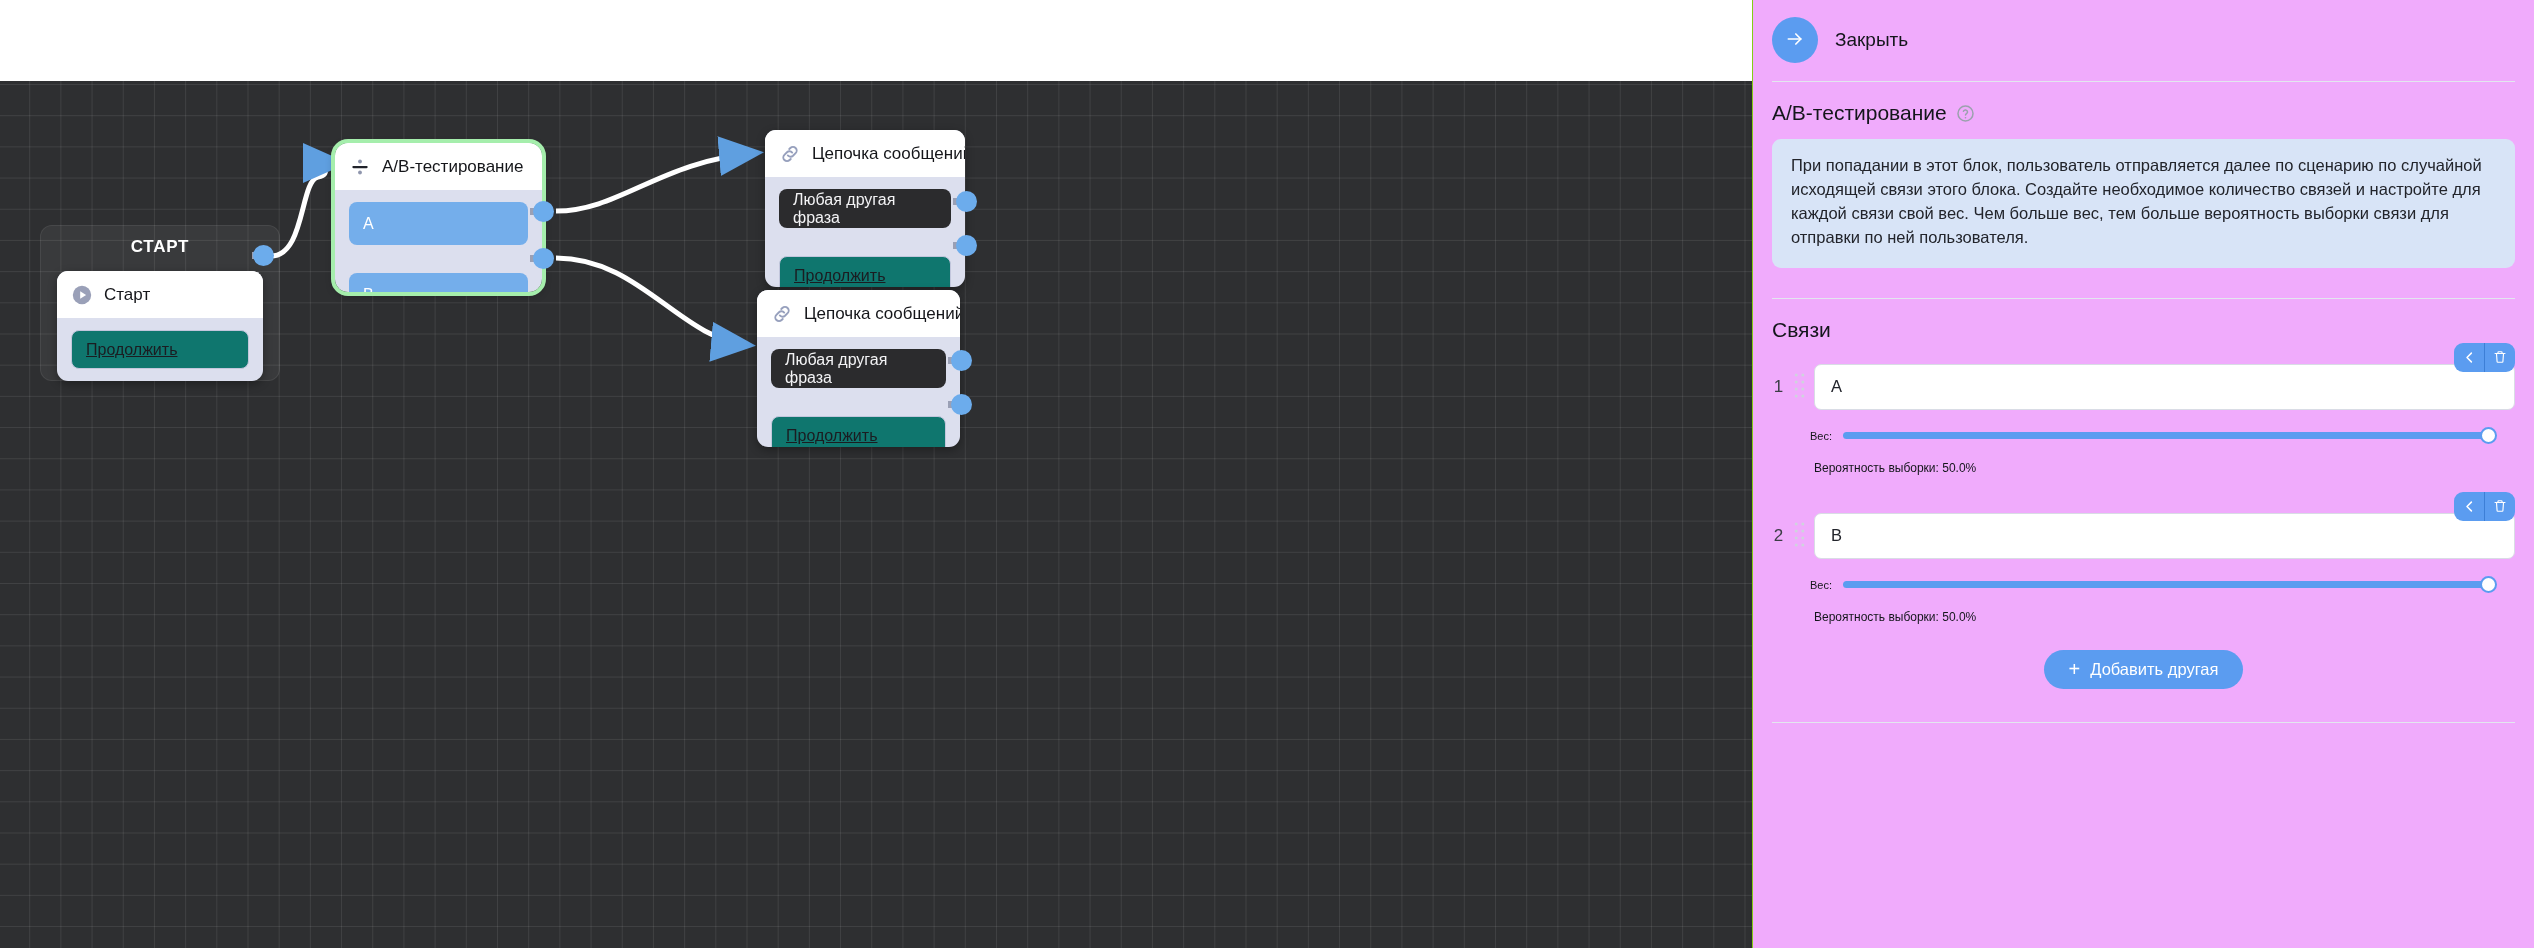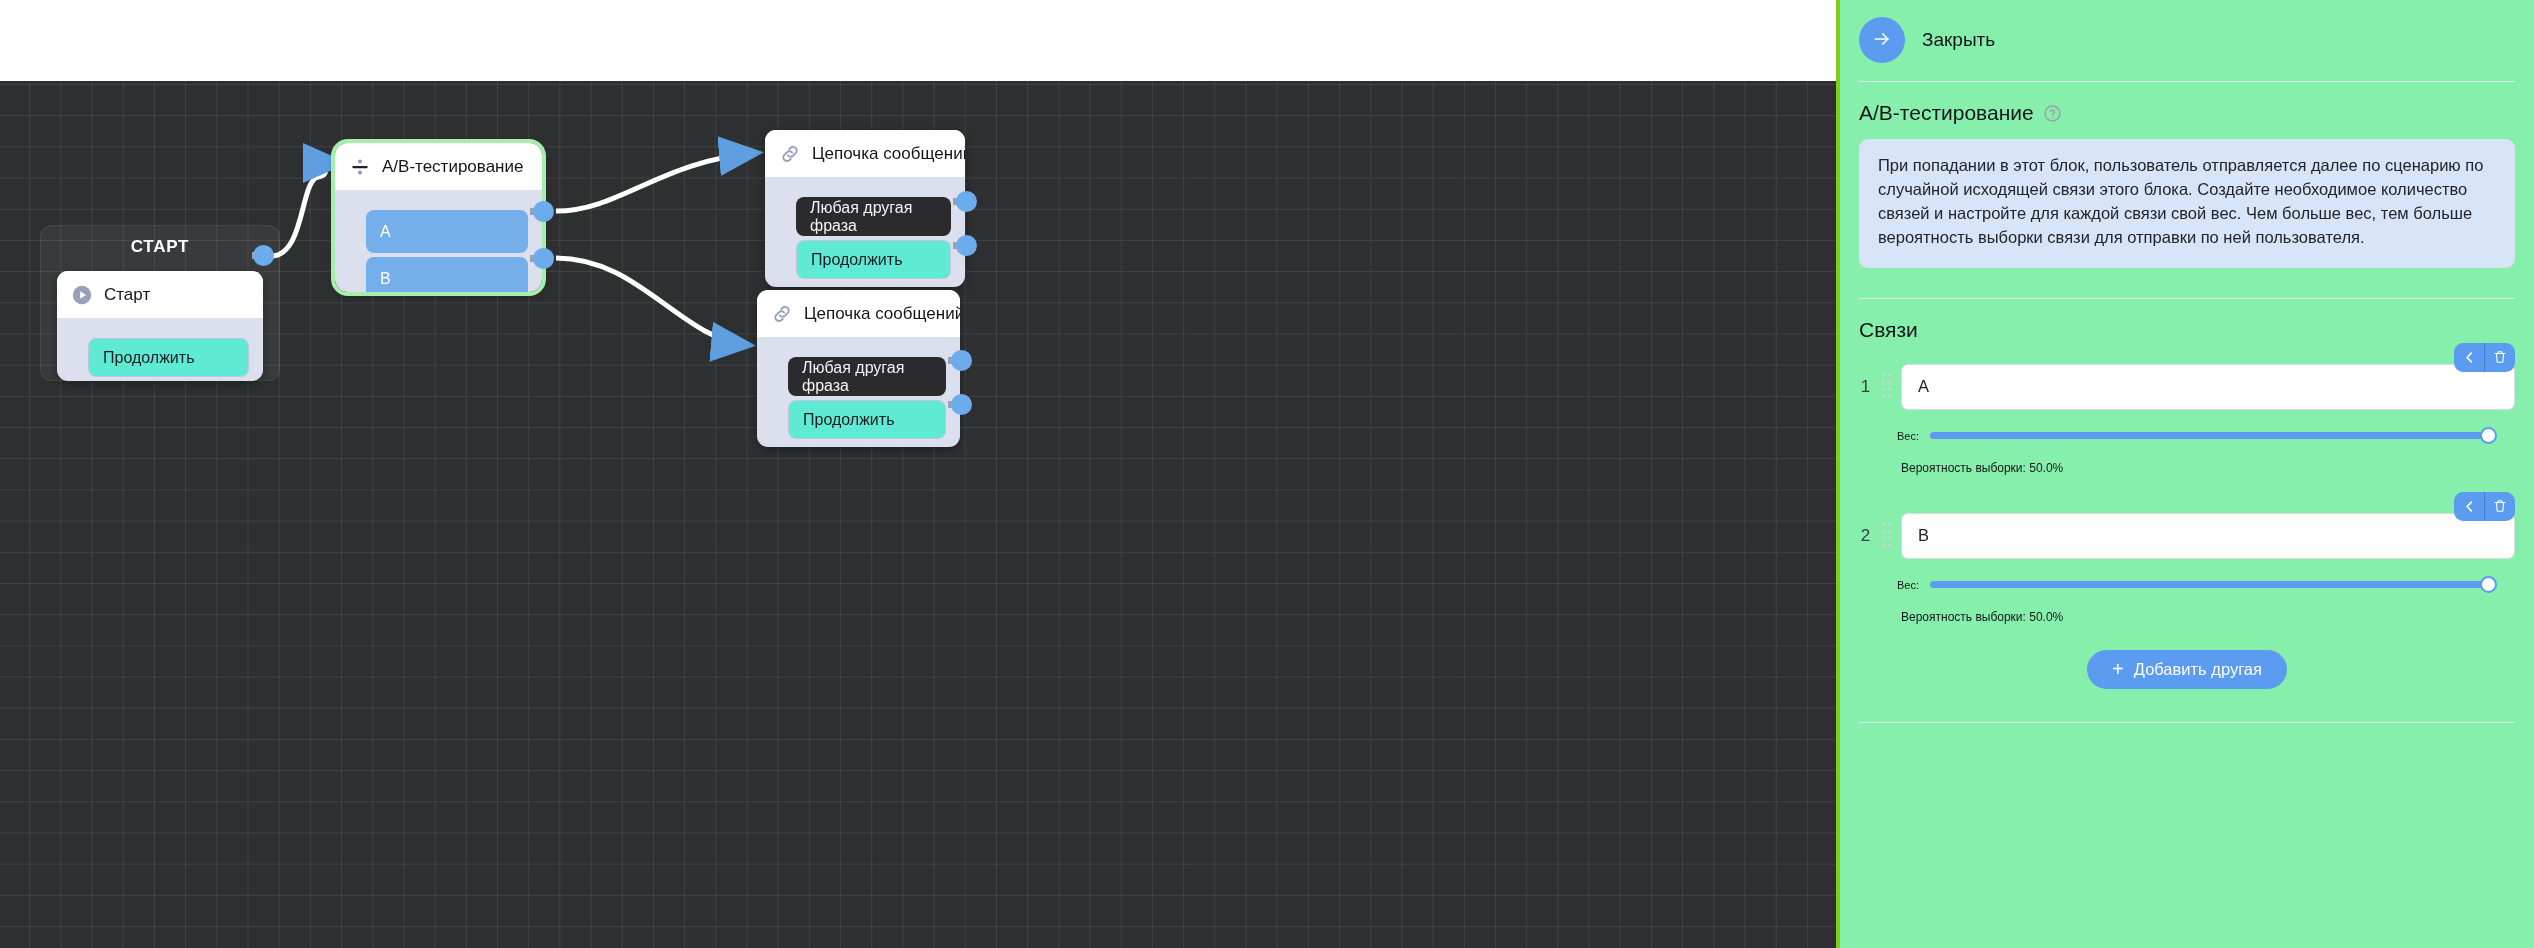--- a/index.html
+++ b/index.html
@@ -63,55 +63,55 @@
     background: #ffffff;
     height: 47px;
     display: flex; align-items: center;
     padding: 0 14px;
     gap: 11px;
   }
   .node-head-title {
     font-size: 17px; color: #15161a; font-weight: 400;
     white-space: nowrap;
   }
-  .node-body { padding: 20px 14px 14px 14px; display: flex; flex-direction: column; gap: 4px; margin-left: 17px; }
+  .node-body { padding: 12px 14px 14px 14px; display: flex; flex-direction: column; gap: 28px; }
 
   .chip {
     height: 39px;
     border-radius: 8px;
     display: flex; align-items: center;
     padding: 0 14px;
     font-size: 16px;
     position: relative;
   }
   .chip-dark { background: #2b2b2d; color: #f3f3f5; }
-  .chip-light { background: #5eead4; color: #1b1c21; border: 1px solid #c2c6dc; }
+  .chip-light { background: #0f766e; color: #1b1c21; border: 1px solid #c2c6dc; text-decoration: underline; }
   .chip-blue { background: #74aeeb; color: #ffffff; height: 43px; }
 
   
   .port {
     position: absolute;
     width: 21px; height: 21px; border-radius: 50%;
     background: #6cacec;
     z-index: 6;
   }
   .port-stub {
     position: absolute;
     width: 12px; height: 7px; background: #9aa0b5; z-index: 5;
   }
 
   
   .ico { width: 22px; height: 22px; flex: 0 0 22px; display:block; }
 
   
   .panel {
     position: absolute; right: 0; top: 0;
-    width: 698px; height: 948px;
-    background: #86efac;
-    border-left: 4px solid #84cc16;
+    width: 782px; height: 948px;
+    background: #f0abfc;
+    border-left: 1px solid #84cc16;
     overflow: hidden;
   }
 
   .close-row { display: flex; align-items: center; gap: 17px; padding: 17px 0 0 19px; }
   .close-btn {
     width: 46px; height: 46px; border-radius: 50%;
     background: #5b9cf0;
     display: flex; align-items: center; justify-content: center;
     cursor: pointer;
     border: none;

